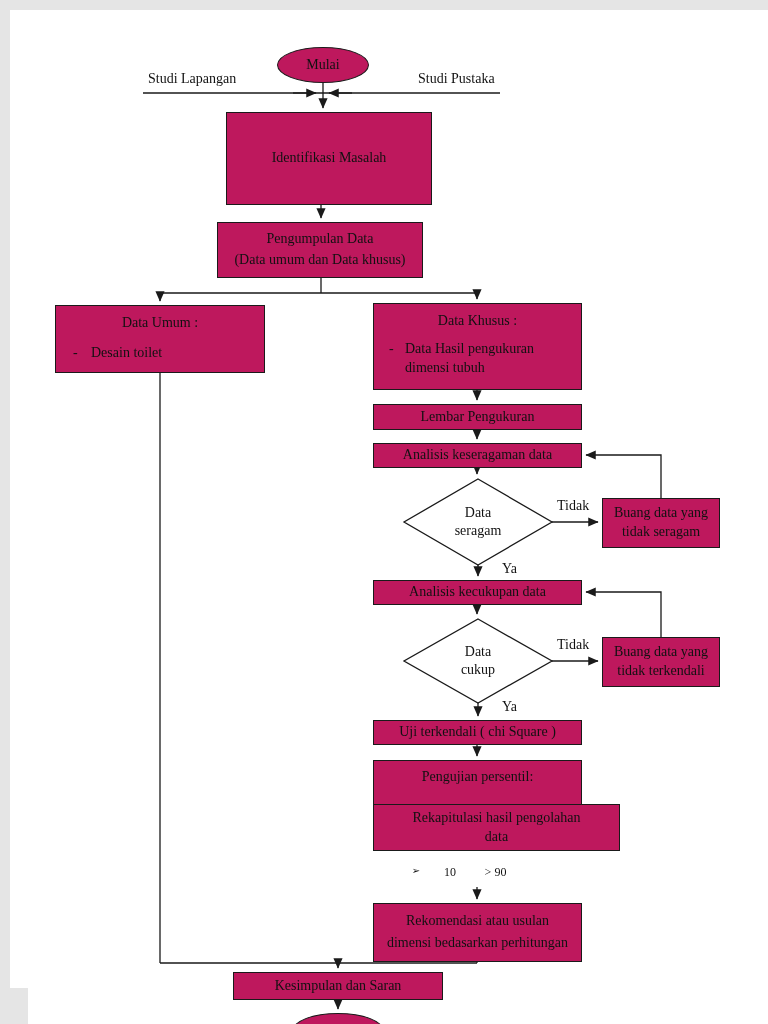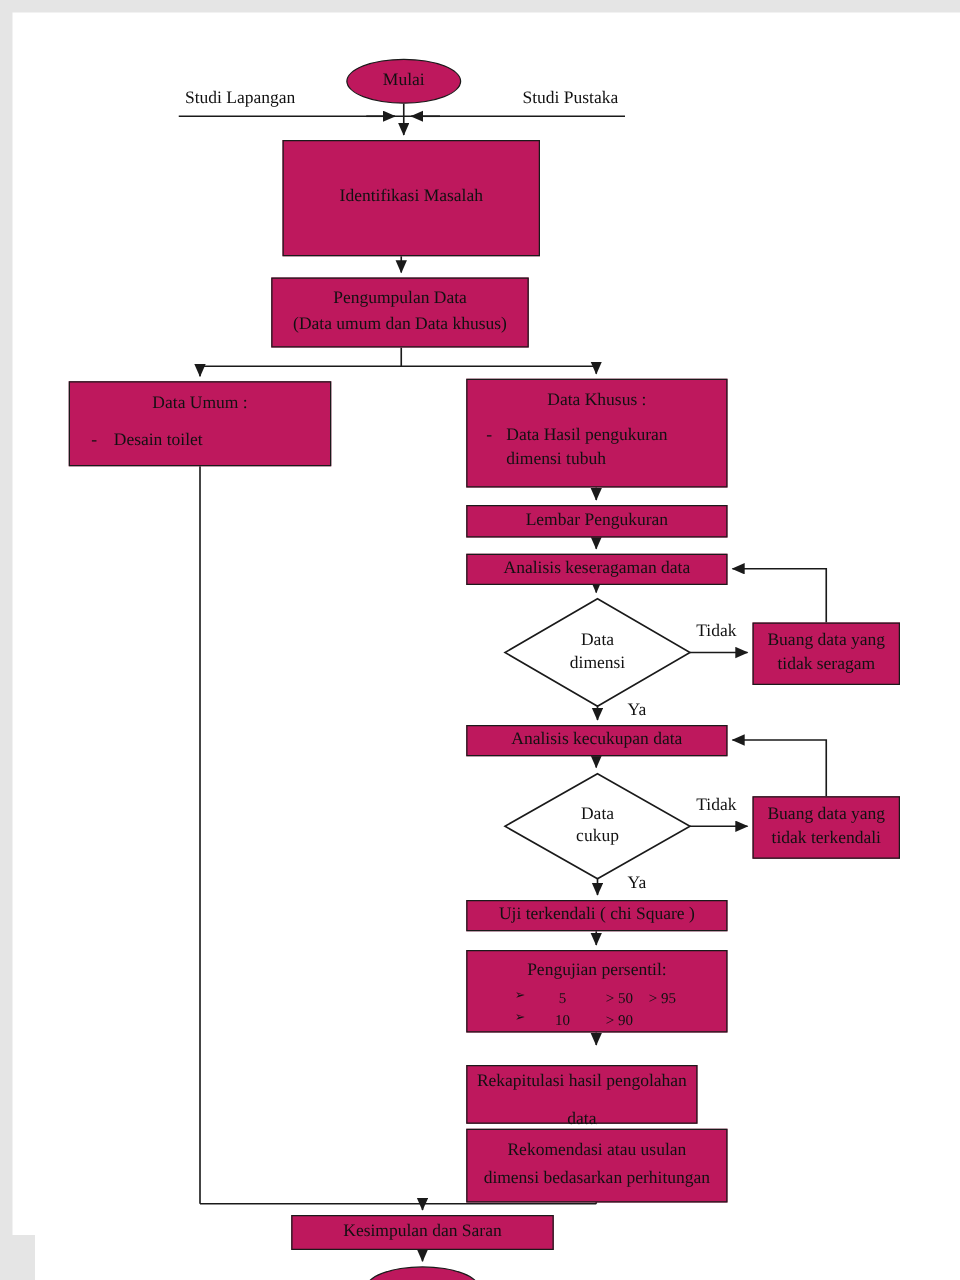--- a/index.html
+++ b/index.html
@@ -133,21 +133,21 @@
 <div class="node" style="left:373px; top:404px; width:209px; height:26px;">
   <span>Lembar Pengukuran</span>
 </div>
 
 <div class="node" style="left:373px; top:443px; width:209px; height:25px;">
   <span>Analisis keseragaman data</span>
 </div>
 
 <div class="dtext" style="left:418px; top:501px; width:120px; height:42px;">
   <span>Data</span>
-  <span>dimensi</span>
+  <span>seragam</span>
 </div>
 
 <div class="label" style="left:557px; top:498px;">Tidak</div>
 <div class="label" style="left:502px; top:561px;">Ya</div>
 
 <div class="node two-line" style="left:602px; top:498px; width:118px; height:50px;">
   <span>Buang data yang</span>
   <span>tidak seragam</span>
 </div>
 
@@ -165,36 +165,36 @@
 
 <div class="node two-line" style="left:602px; top:637px; width:118px; height:50px;">
   <span>Buang data yang</span>
   <span>tidak terkendali</span>
 </div>
 
 <div class="node" style="left:373px; top:720px; width:209px; height:25px;">
   <span>Uji terkendali ( chi Square )</span>
 </div>
 
-<div class="node box-pengujian" style="left:373px; top:760px; width:209px; height:66px;">
+<div class="node box-pengujian" style="left:373px; top:760px; width:209px; height:66px;gap:28px;">
   <div class="peng-title">Pengujian persentil:</div>
   <div class="peng-row">
     <span class="bullet">➢</span>
     <span class="c1">5</span>
     <span class="c2">&gt; 50</span>
     <span class="c3">&gt; 95</span>
   </div>
   <div class="peng-row">
     <span class="bullet">➢</span>
     <span class="c1">10</span>
     <span class="c2">&gt; 90</span>
   </div>
 </div>
 
-<div class="node two-line" style="left:373px; top:852px; width:185px; height:47px;gap:11px;">
+<div class="node two-line" style="left:373px; top:804px; width:247px; height:47px;">
   <span>Rekapitulasi hasil pengolahan</span>
   <span>data</span>
 </div>
 
 <div class="node two-line" style="left:373px; top:903px; width:209px; height:59px;">
   <span>Rekomendasi atau usulan</span>
   <span>dimensi bedasarkan perhitungan</span>
 </div>
 
 <div class="node" style="left:233px; top:972px; width:210px; height:28px;">

